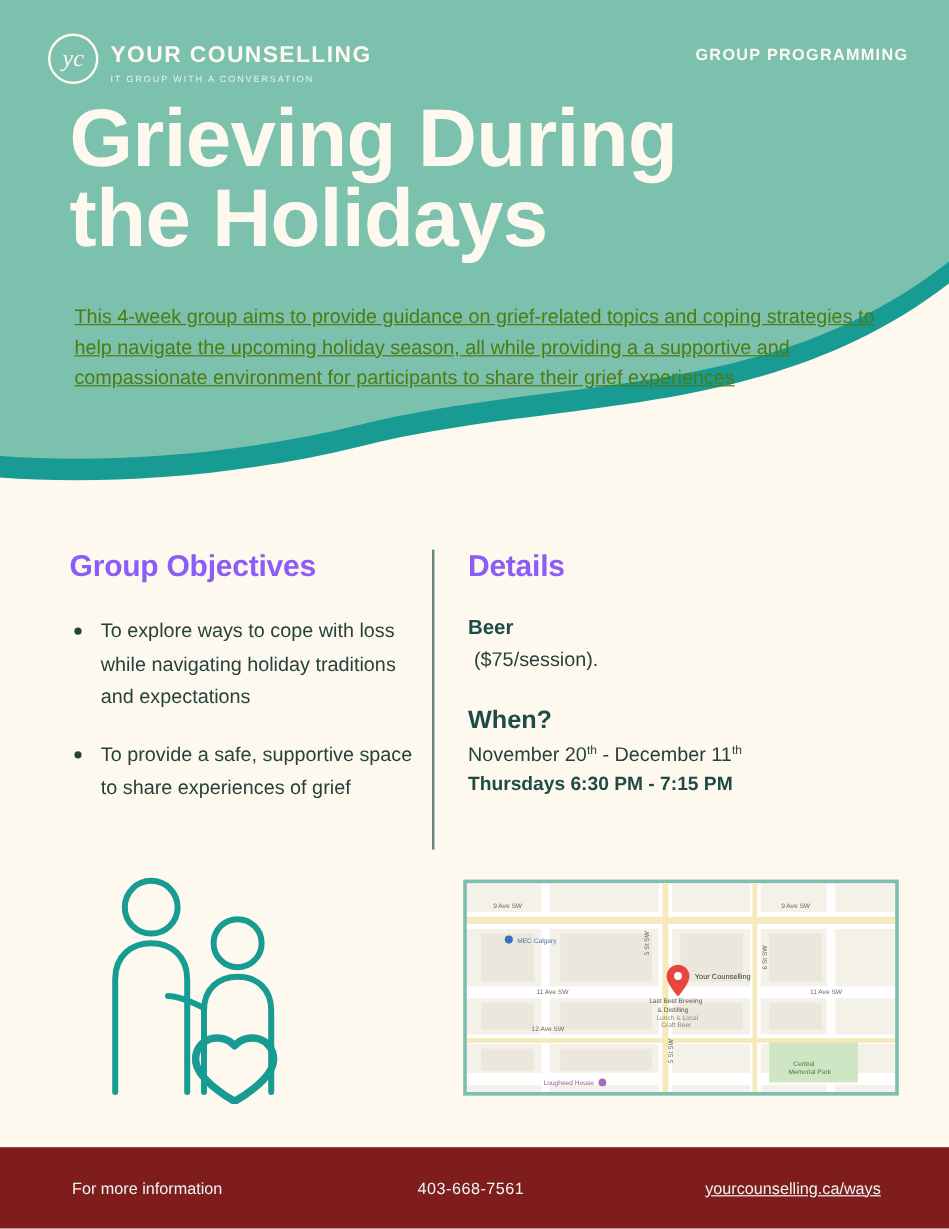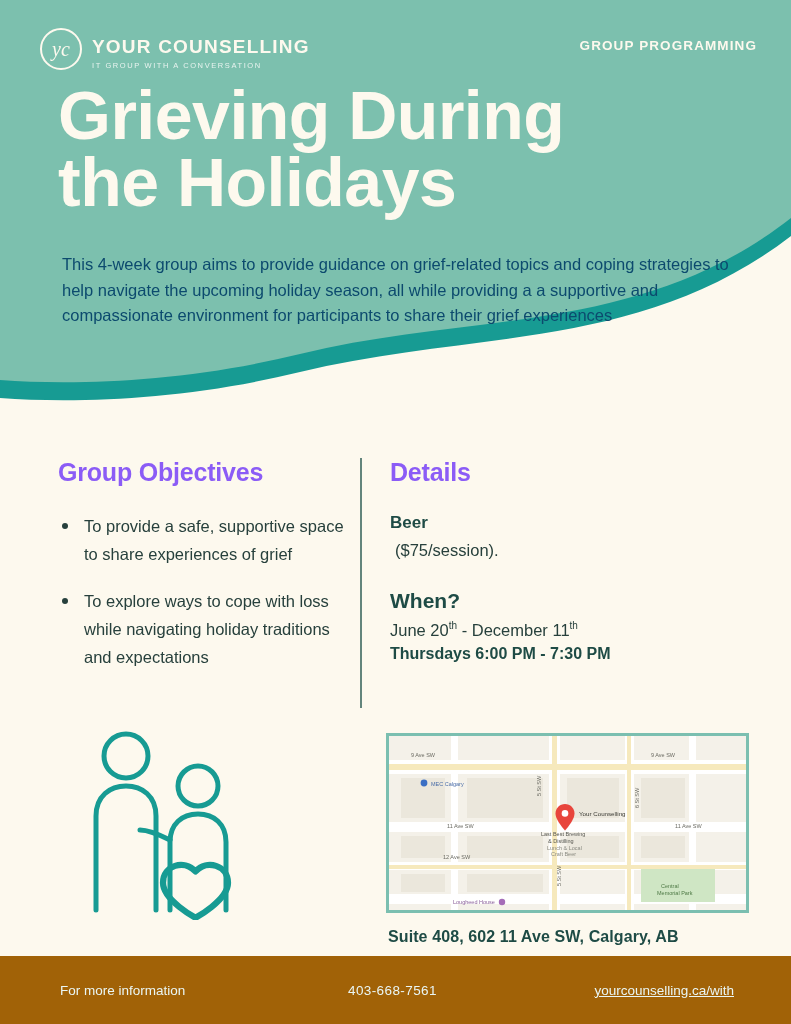--- a/index.html
+++ b/index.html
@@ -78,23 +78,24 @@
     font-size: 68px;
     line-height: 0.99;
     font-weight: bold;
     letter-spacing: -0.5px;
   }
 
   .subhead {
     position: absolute;
     top: 252px; left: 62px;
     width: 680px;
-    color: #0c4a6e;
+    color: #4d7c0f;
     font-size: 16.5px;
     line-height: 1.55;
+    text-decoration: underline;
   }
 
   
   .divider {
     position: absolute;
     left: 360px; top: 458px;
     width: 2px; height: 250px;
     background: #2f5e55;
     opacity: 0.75;
   }
@@ -192,21 +193,21 @@
     font-size: 16px;
     font-weight: bold;
     letter-spacing: 0.1px;
   }
 
   
   .footer {
     position: absolute;
     left: 0; bottom: 0;
     width: 791px; height: 68px;
-    background: #a16207;
+    background: #7f1d1d;
     display: flex;
     align-items: center;
   }
   .footer-info {
     position: absolute; left: 60px;
     color: #eaf6f4; font-size: 13.5px;
   }
   .footer-phone {
     position: absolute; left: 348px;
     color: #eaf6f4; font-size: 13.5px; letter-spacing: 0.4px;
@@ -246,36 +247,36 @@
 
       <div class="subhead">This 4-week group aims to provide guidance on grief-related topics and coping strategies to help navigate the upcoming holiday season, all while providing a a supportive and compassionate environment for participants to share their grief experiences</div>
     </div>
   </div>
 
   <div class="divider"></div>
 
   <div class="col-left">
     <div class="sec-title">Group Objectives</div>
     <ul class="objectives">
+      <li>To explore ways to cope with loss while navigating holiday traditions and expectations</li>
       <li>To provide a safe, supportive space to share experiences of grief</li>
-      <li>To explore ways to cope with loss while navigating holiday traditions and expectations</li>
     </ul>
   </div>
 
   <div class="col-right">
     <div class="sec-title">Details</div>
     <div class="detail-label">Beer</div>
     <div class="detail-text">
       <div>($75/session).</div>
     </div>
     <div class="when-label">When?</div>
     <div class="when-date">
-      <span>June 20</span><sup>th</sup><span> - </span><span>December 11</span><sup>th</sup>
+      <span>November 20</span><sup>th</sup><span> - </span><span>December 11</span><sup>th</sup>
     </div>
-    <div class="when-time">Thursdays 6:00 PM - 7:30 PM</div>
+    <div class="when-time">Thursdays 6:30 PM - 7:15 PM</div>
   </div>
 
   <div class="illus">
     <svg width="230" height="190" viewBox="0 0 230 190">
       <g fill="none" stroke="#179b93" stroke-width="5" stroke-linecap="round" stroke-linejoin="round">
         <circle cx="48" cy="26" r="22"></circle>
         <path d="M18,180 L18,86 C18,66 32,56 48,56 C64,56 78,66 78,86 L78,180"></path>
         <circle cx="120" cy="56" r="20"></circle>
         <path d="M92,180 L92,112 C92,94 104,84 120,84 C136,84 148,94 148,112 L148,180"></path>
         <path d="M92,110 C80,104 70,100 62,100"></path>
@@ -337,21 +338,20 @@
       <circle cx="113" cy="166" r="3.2" fill="#a46cb8"></circle>
 
       <g>
         <path d="M176,68 c-5.2,0 -9.5,4.2 -9.5,9.4 c0,6.9 9.5,17 9.5,17 s9.5,-10.1 9.5,-17 c0,-5.2 -4.3,-9.4 -9.5,-9.4 z" fill="#e8453c"></path>
         <circle cx="176" cy="77.4" r="3.3" fill="#ffffff"></circle>
       </g>
       <text x="190" y="80" font-family="Liberation Sans, sans-serif" font-size="6.2" fill="#3a3a34">Your Counselling</text>
     </svg>
   </div>
 
-  <div class="map-addr">Suite 408, 602 11 Ave SW, Calgary, AB</div>
 
   <div class="footer">
     <span class="footer-info">For more information</span>
     <span class="footer-phone">403-668-7561</span>
-    <span class="footer-link">yourcounselling.ca/with</span>
+    <span class="footer-link">yourcounselling.ca/ways</span>
   </div>
 
 </div>
 
 </body></html>

